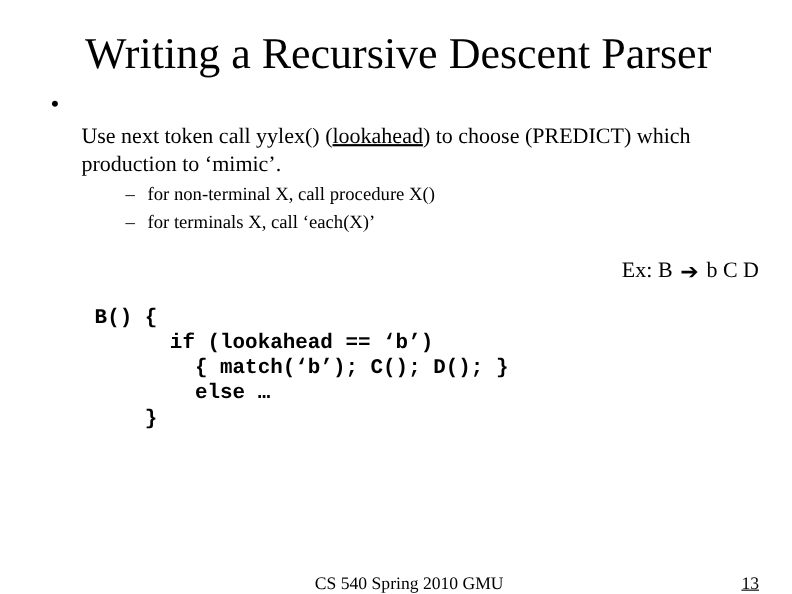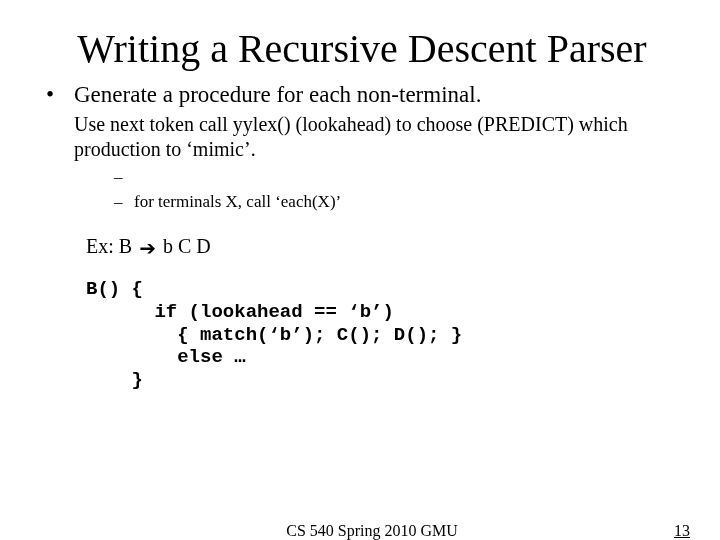--- a/index.html
+++ b/index.html
@@ -41,37 +41,39 @@
     text-align: left;
     padding-left: 4px;
   }
   .lvl2 {
     font-size: 20px;
     margin-top: 4px;
     padding-left: 32px;
     line-height: 1.25;
   }
   .underline {
+    text-decoration: underline;
   }
   .lvl3 {
     font-size: 17px;
     margin-top: 4px;
     padding-left: 72px;
     display: flex;
     align-items: flex-start;
     line-height: 1.25;
   }
   .lvl3 .dash {
     width: 20px;
     flex-shrink: 0;
   }
   .ex-line {
     font-size: 20px;
     padding-left: 44px;
     margin-top: 22px;
+    text-align: right;
   }
   .arrow {
     font-family: "Segoe UI Symbol", "Arial Unicode MS", serif;
     font-size: 20px;
     display: inline-block;
     vertical-align: middle;
     margin: 0 2px;
   }
   .code-block {
     font-family: "Courier New", Courier, monospace;
@@ -104,29 +106,29 @@
 </head>
 <body>
 
 <div class="slide">
   <div class="title">Writing a Recursive Descent Parser</div>
 
   <div class="body">
 
     <div class="lvl1">
       <span class="bullet">•</span>
-      <span>Generate a procedure for each non-terminal.</span>
     </div>
 
     <div class="lvl2">
       <span>Use next token call yylex() (</span><span class="underline">lookahead</span><span>) to choose (PREDICT) which production to ‘mimic’.</span>
     </div>
 
     <div class="lvl3">
       <span class="dash">–</span>
+      <span>for non-terminal X, call procedure X()</span>
     </div>
     <div class="lvl3">
       <span class="dash">–</span>
       <span>for terminals X, call ‘each(X)’</span>
     </div>
 
     <div class="ex-line">
       <span>Ex:  B </span><span class="arrow">➔</span><span> b C D</span>
     </div>
 

